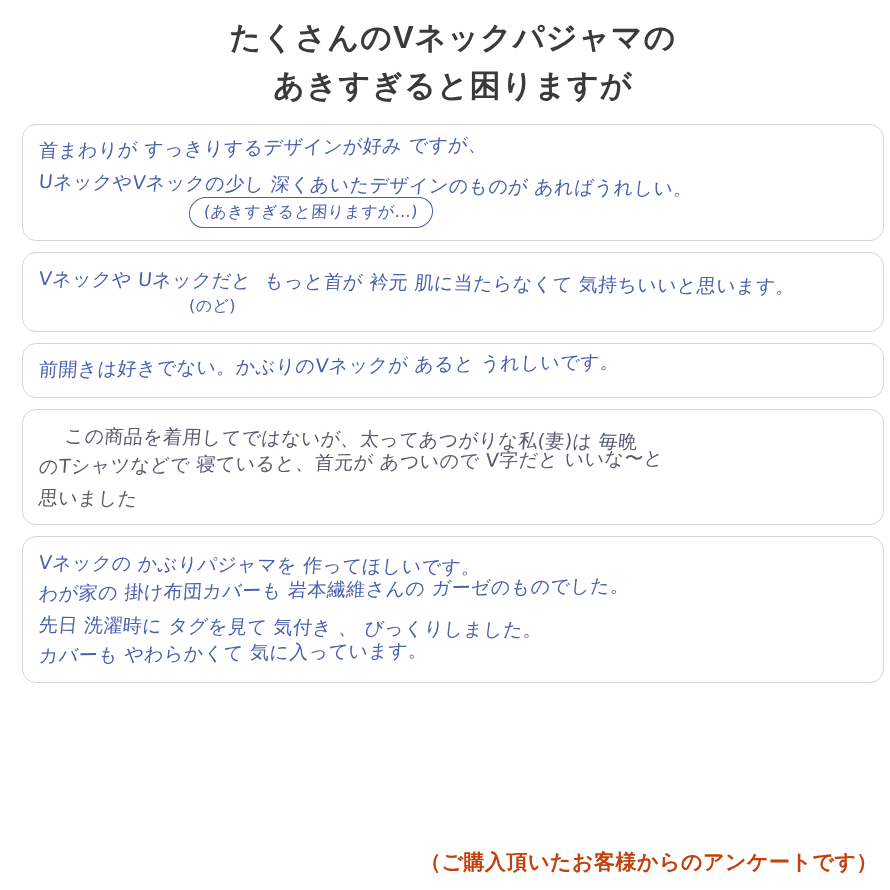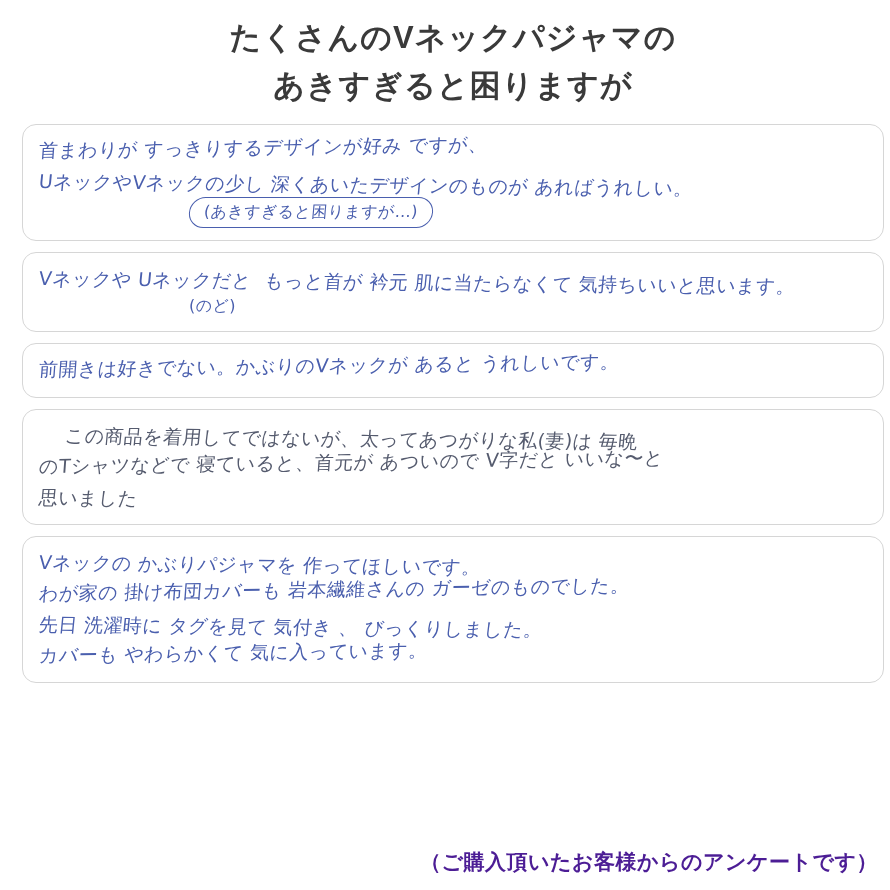--- a/index.html
+++ b/index.html
@@ -82,21 +82,21 @@
   .tilt-a { transform: skewX(-5deg) rotate(-0.8deg); }
   .tilt-b { transform: skewX(-5deg) rotate(0.6deg); }
 
   
   .footer {
     position: absolute;
     right: 20px;
     bottom: 14px;
     font-size: 21px;
     font-weight: bold;
-    color: #4c1d95;
+    color: #c2410c;
     letter-spacing: 0.5px;
   }
 </style>
 </head>
 <body>
 
 <div class="page">
 
   <div class="heading">
     <span class="line">たくさんのVネックパジャマの</span>

